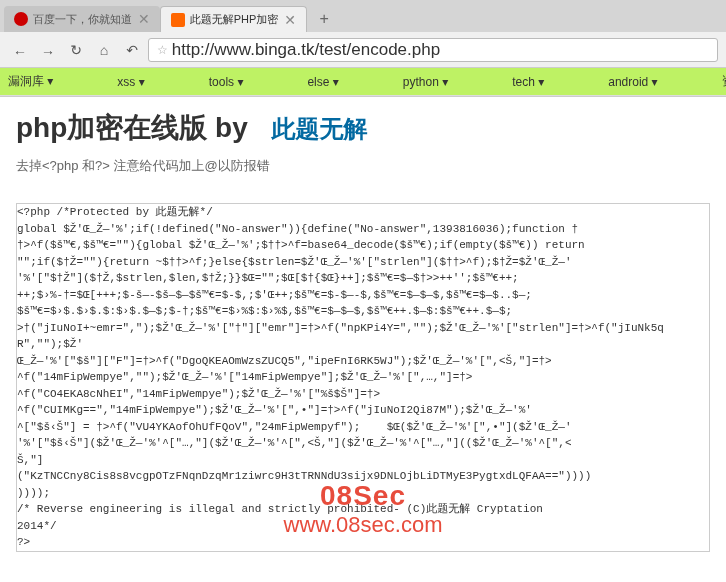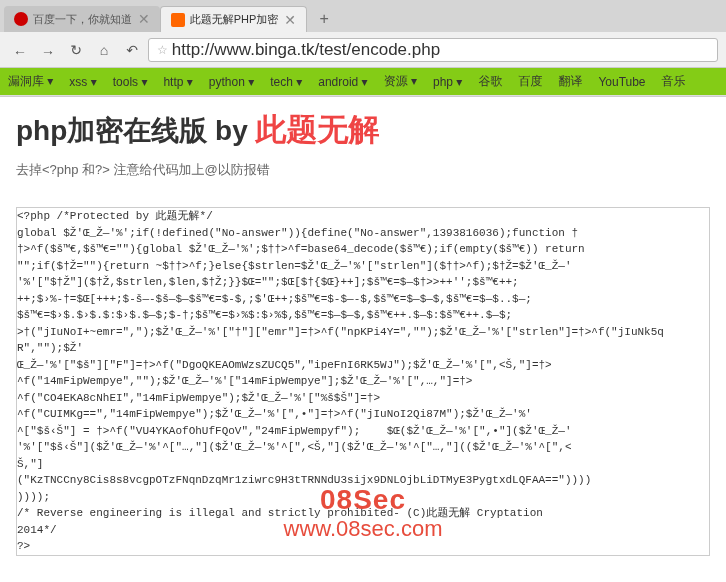--- a/index.html
+++ b/index.html
@@ -18,27 +18,27 @@
     .tab-close { margin-left: 6px; color: #888; font-size: 14px; line-height: 1; flex-shrink: 0; }
     .tab-new { width: 26px; height: 26px; display: flex; align-items: center; justify-content: center; margin-left: 4px; cursor: pointer; font-size: 16px; color: #666; }
 
     
     .address-bar { display: flex; align-items: center; padding: 4px 8px; background: #f0f0f0; border-bottom: 1px solid #ccc; height: 36px; gap: 4px; }
     .nav-btn { width: 24px; height: 24px; display: flex; align-items: center; justify-content: center; cursor: pointer; color: #555; font-size: 14px; border-radius: 50%; }
     .url-bar { flex: 1; height: 24px; border: 1px solid #bbb; border-radius: 3px; padding: 0 8px; font-size: 12px; background: #fff; display: flex; align-items: center; }
     .url-star { color: #aaa; margin-right: 4px; }
 
     
-    .menu-bar { display: flex; align-items: center; padding: 2px 0; background: #84cc16; border-bottom: 1px solid #ddd; height: 28px; font-size: 12px; }
+    .menu-bar { display: flex; align-items: center; padding: 2px 0; background: #bef264; border-bottom: 1px solid #ddd; height: 28px; font-size: 12px; gap: 48px; }
     .menu-item { padding: 3px 8px; cursor: pointer; white-space: nowrap; }
 
     
     .page-content { padding: 12px 16px; background: #fff; }
     .page-title { font-size: 28px; font-weight: bold; margin-bottom: 10px; color: #333; }
-    .page-title .highlight { color: #ef4444; font-size: 31px; }
+    .page-title .highlight { color: #0369a1; font-size: 24px; margin-left: 16px; }
     .subtitle { font-size: 13px; color: #666; margin-bottom: 28px; }
 
     
     .code-box {
       border: 1px solid #ccc;
       background: #fff;
       font-family: 'Courier New', monospace;
       font-size: 11px;
       line-height: 1.5;
       color: #333;
@@ -108,21 +108,21 @@
     <div class="url-bar">
       <span class="url-star">☆</span>
       <span style="font-size:17px;color:#333;">http://www.binga.tk/test/encode.php</span>
     </div>
   </div>
 
   <div class="menu-bar">
     <div class="menu-item"><span>漏洞库</span> ▾</div>
     <div class="menu-item"><span>xss</span> ▾</div>
     <div class="menu-item"><span>tools</span> ▾</div>
-    <div class="menu-item"><span>http</span> ▾</div>
+    <div class="menu-item"><span>else</span> ▾</div>
     <div class="menu-item"><span>python</span> ▾</div>
     <div class="menu-item"><span>tech</span> ▾</div>
     <div class="menu-item"><span>android</span> ▾</div>
     <div class="menu-item"><span>资源</span> ▾</div>
     <div class="menu-item"><span>php</span> ▾</div>
     <div class="menu-item"><span>谷歌</span></div>
     <div class="menu-item"><span>百度</span></div>
     <div class="menu-item"><span>翻译</span></div>
     <div class="menu-item"><span>YouTube</span></div>
     <div class="menu-item"><span>音乐</span></div>

